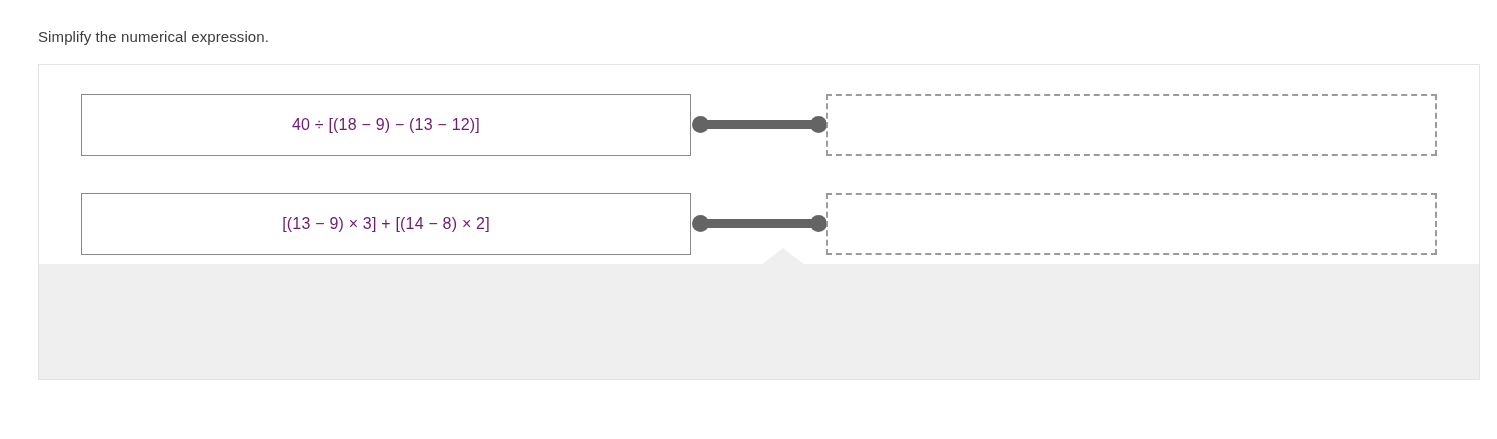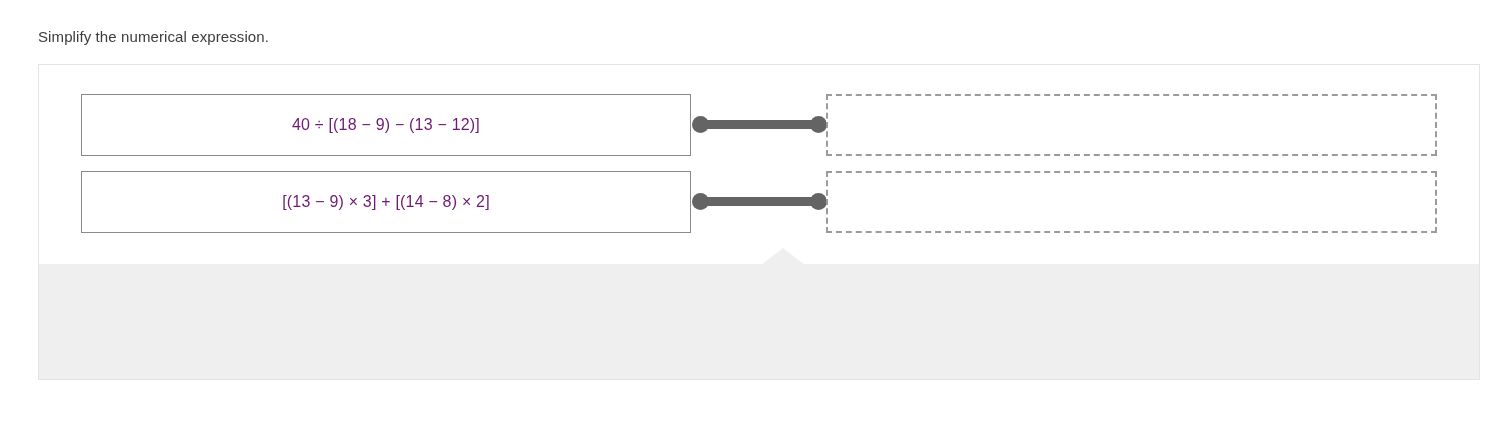--- a/index.html
+++ b/index.html
@@ -53,21 +53,21 @@
     width: 100%;
   }
 
   .match-row {
     position: absolute;
     left: 0;
     width: 100%;
     height: 62px;
   }
   .match-row.row-1 { top: 29px; }
-  .match-row.row-2 { top: 106px; }
+  .match-row.row-2 { top: 128px; }
 
   .expression-box {
     position: absolute;
     left: 42px;
     top: 0;
     width: 610px;
     height: 62px;
     border: 1px solid #8a8a8a;
     background: #ffffff;
     box-sizing: border-box;

